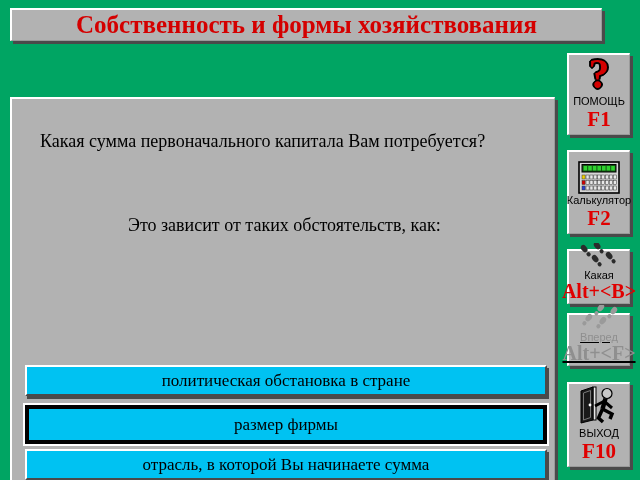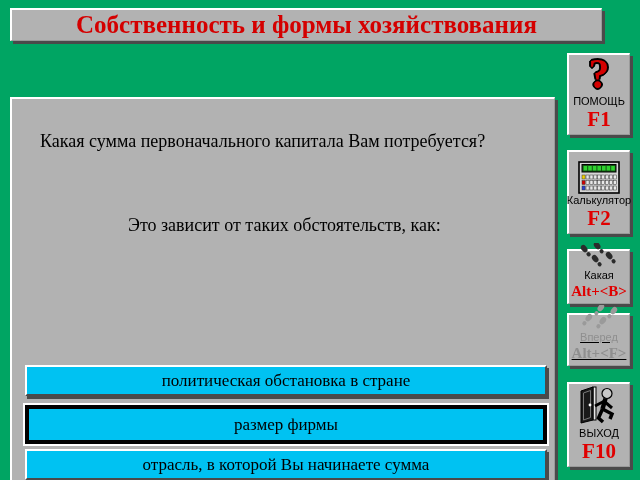--- a/index.html
+++ b/index.html
@@ -67,21 +67,21 @@
   #btn-fwd  { top:313px; height:53px;text-decoration:underline; }
   #btn-exit { top:382px; height:85px; }
   .side-label {
     font-family:"Liberation Sans", sans-serif;
     font-size:11px; color:#000; line-height:13px; white-space:nowrap;
   }
   .side-key {
     font-family:"Liberation Serif", serif; font-weight:bold;
     color:#E00000; font-size:21px; line-height:23px; white-space:nowrap;
   }
-  .side-key.small { font-size:15px; line-height:18px; }
+  .side-key.small { font-size:20px; line-height:18px; }
   .disabled .side-label, .disabled .side-key { color:#8F8F8F; }
   .qmark-icon {
     font-family:"Liberation Serif", serif; font-weight:bold;
     font-size:42px; line-height:42px; color:#D40000;
     text-shadow:-2px 0 #000, 2px 0 #000, 0 -2px #000, 0 2px #000,
                 -1px -1px #000, 1px 1px #000, -1px 1px #000, 1px -1px #000;
   }
   .icon-box { display:flex; align-items:center; justify-content:center; }
 </style>
 </head>

